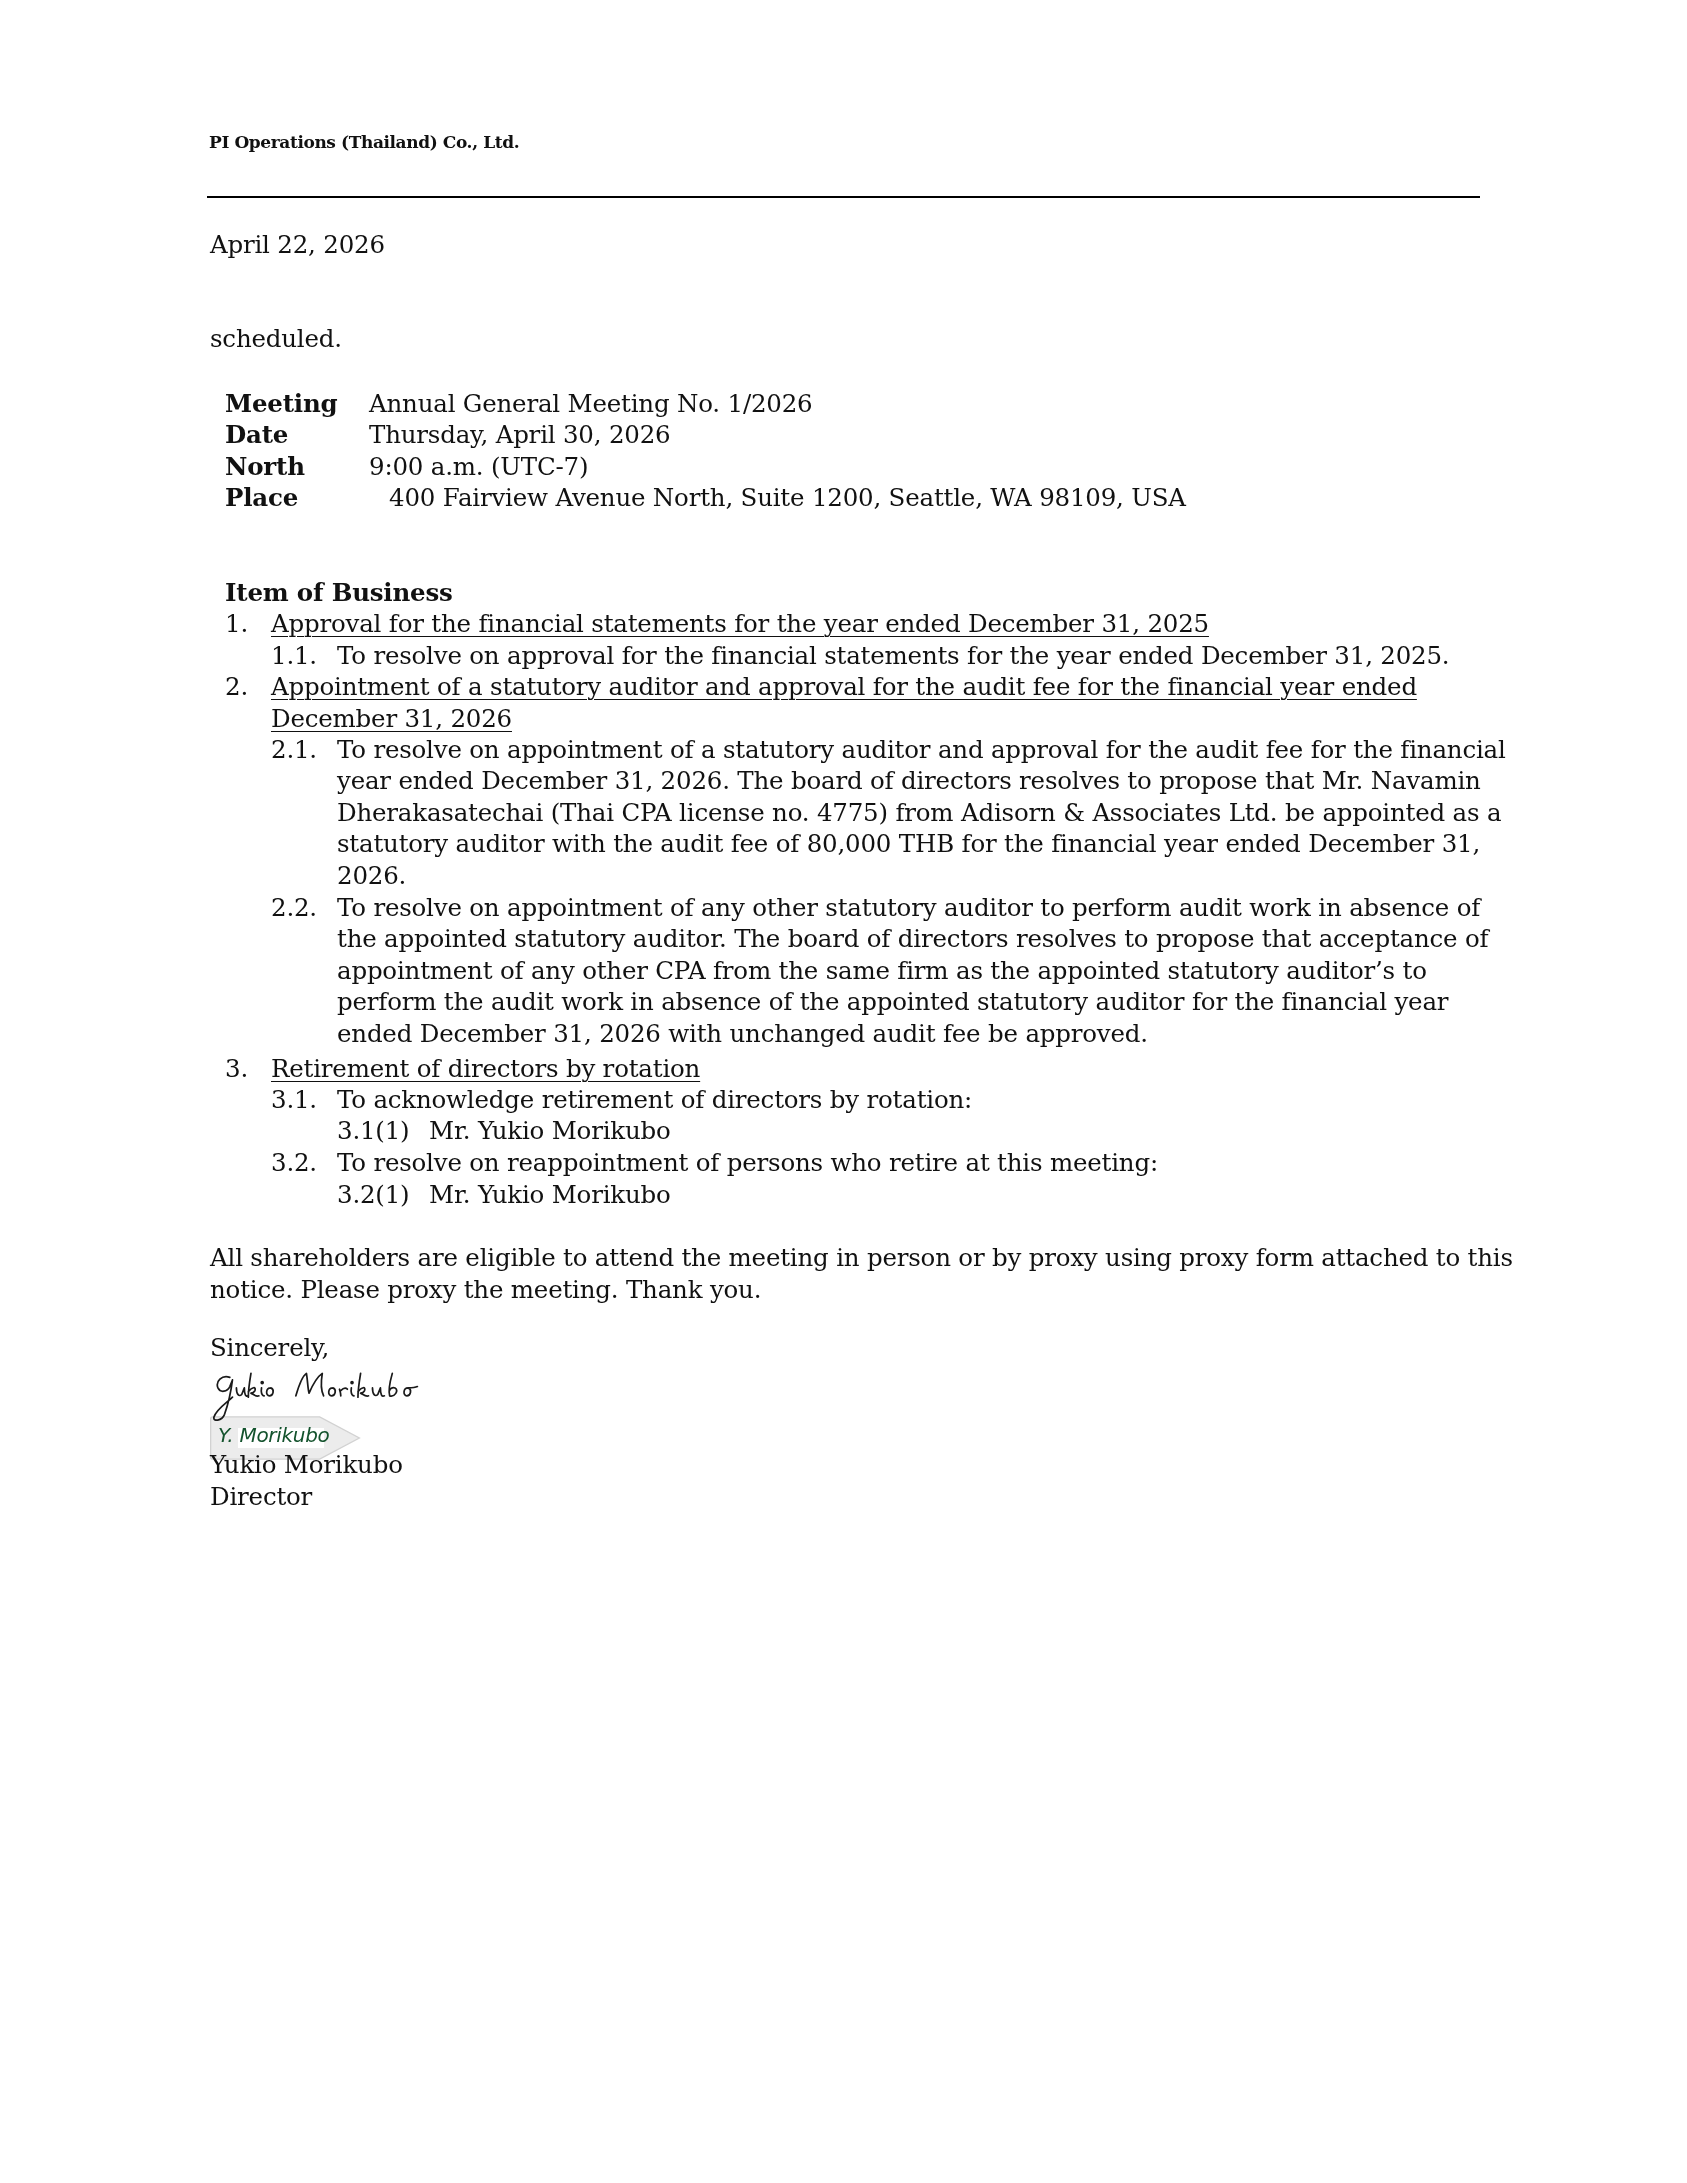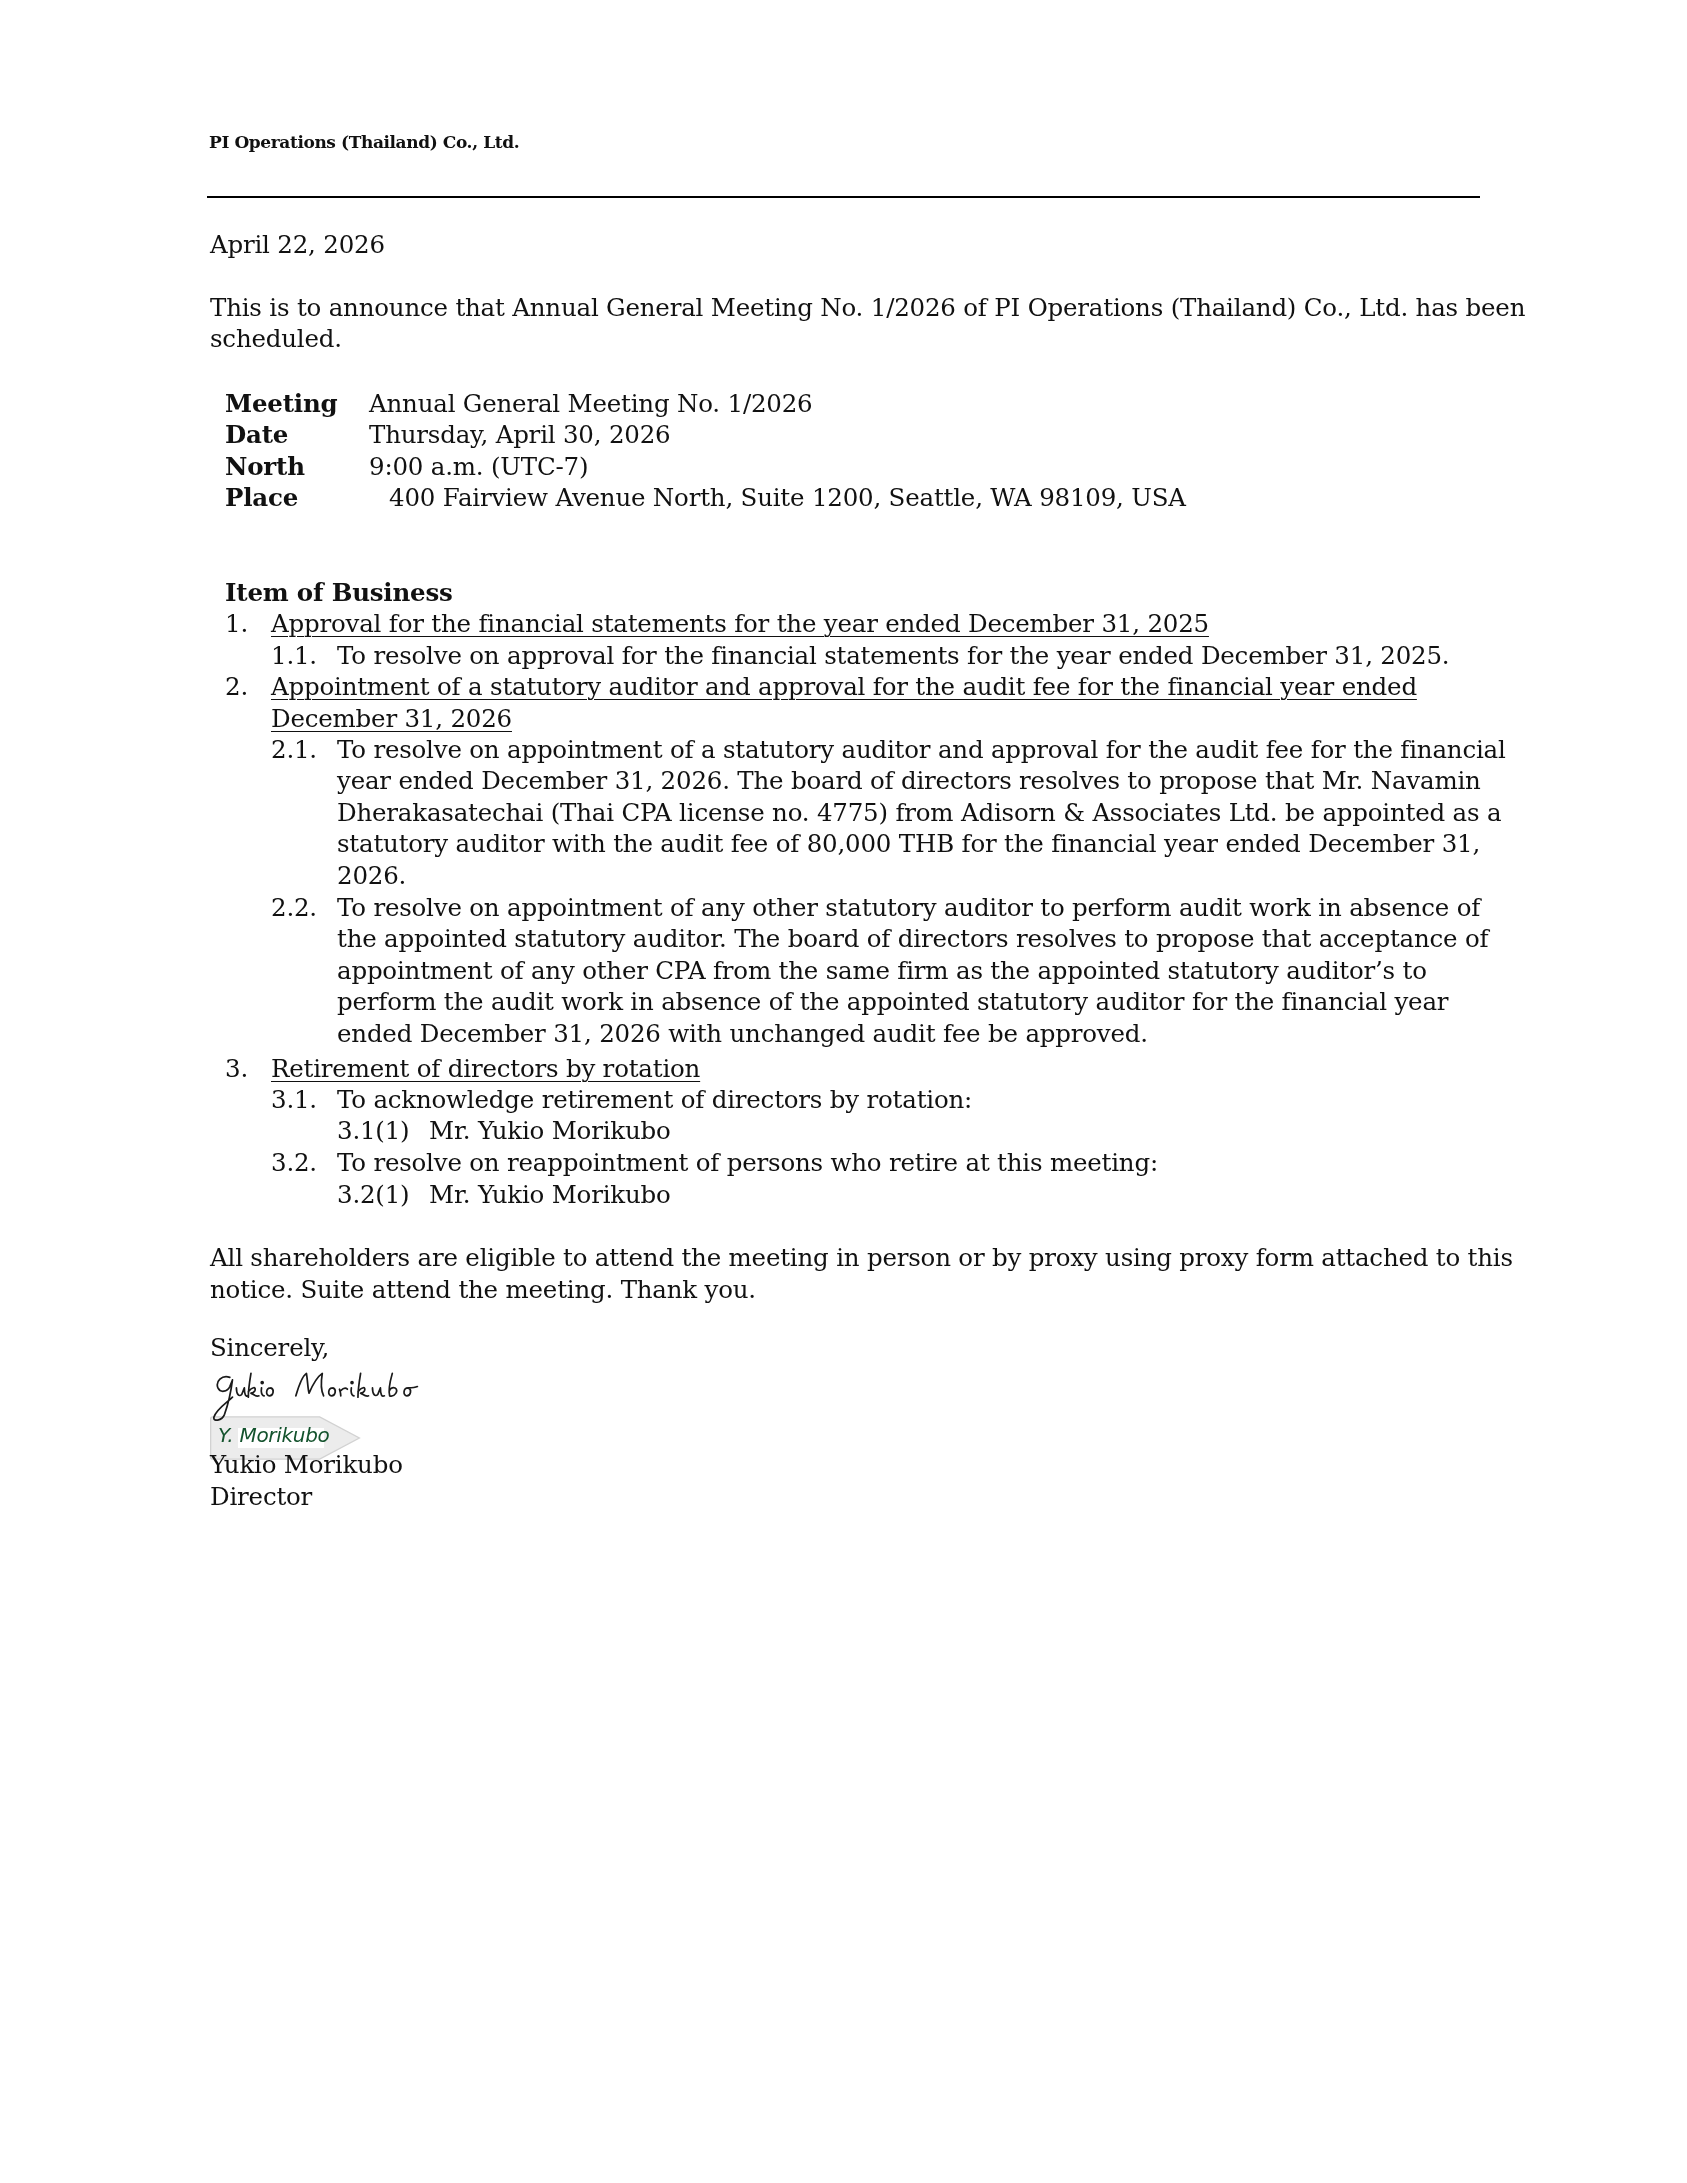--- a/index.html
+++ b/index.html
@@ -21,21 +21,20 @@
 </head>
 <body>
 
 <div class="page">
 
   <div class="title" style="top:126px">PI Operations (Thailand) Co., Ltd.</div>
   <div class="rule"></div>
 
   <div class="ln" style="left:210px; top:229px">April 22, 2026</div>
 
-  <div class="ln" style="left:210px; top:292px">This is to announce that Annual General Meeting No. 1/2026 of PI Operations (Thailand) Co., Ltd. has been</div>
   <div class="ln" style="left:210px; top:323px">scheduled.</div>
 
   <div>
     <div class="ln b" style="left:225px; top:388px">Meeting</div>
     <div class="ln" style="left:369px; top:388px">Annual General Meeting No. 1/2026</div>
     <div class="ln b" style="left:225px; top:419px">Date</div>
     <div class="ln" style="left:369px; top:419px">Thursday, April 30, 2026</div>
     <div class="ln b" style="left:225px; top:451px">North</div>
     <div class="ln" style="left:369px; top:451px">9:00 a.m. (UTC-7)</div>
     <div class="ln b" style="left:225px; top:482px">Place</div>
@@ -76,21 +75,21 @@
     <div class="ln" style="left:337px; top:1115px">3.1(1)</div>
     <div class="ln" style="left:429px; top:1115px">Mr. Yukio Morikubo</div>
 
     <div class="ln" style="left:271px; top:1147px">3.2.</div>
     <div class="ln" style="left:337px; top:1147px">To resolve on reappointment of persons who retire at this meeting:</div>
     <div class="ln" style="left:337px; top:1179px">3.2(1)</div>
     <div class="ln" style="left:429px; top:1179px">Mr. Yukio Morikubo</div>
   </div>
 
   <div class="ln" style="left:210px; top:1242px">All shareholders are eligible to attend the meeting in person or by proxy using proxy form attached to this</div>
-  <div class="ln" style="left:210px; top:1274px">notice. Suite attend the meeting. Thank you.</div>
+  <div class="ln" style="left:210px; top:1274px">notice. Please proxy the meeting. Thank you.</div>
 
   <div class="ln" style="left:210px; top:1332px">Sincerely,</div>
 
   <svg class="stamp" viewBox="0 0 230 66">
     <path d="M4 1 H166 L226 33 L166 65 H4 Q1 65 1 62 V4 Q1 1 4 1 Z" fill="#ececec" stroke="#d2d2d2" stroke-width="2"></path>
   </svg>
   <div class="stamp-hl"></div>
   <div class="stamp-text">Y. Morikubo</div>
 
   <svg class="sig" viewBox="0 0 380 80">

